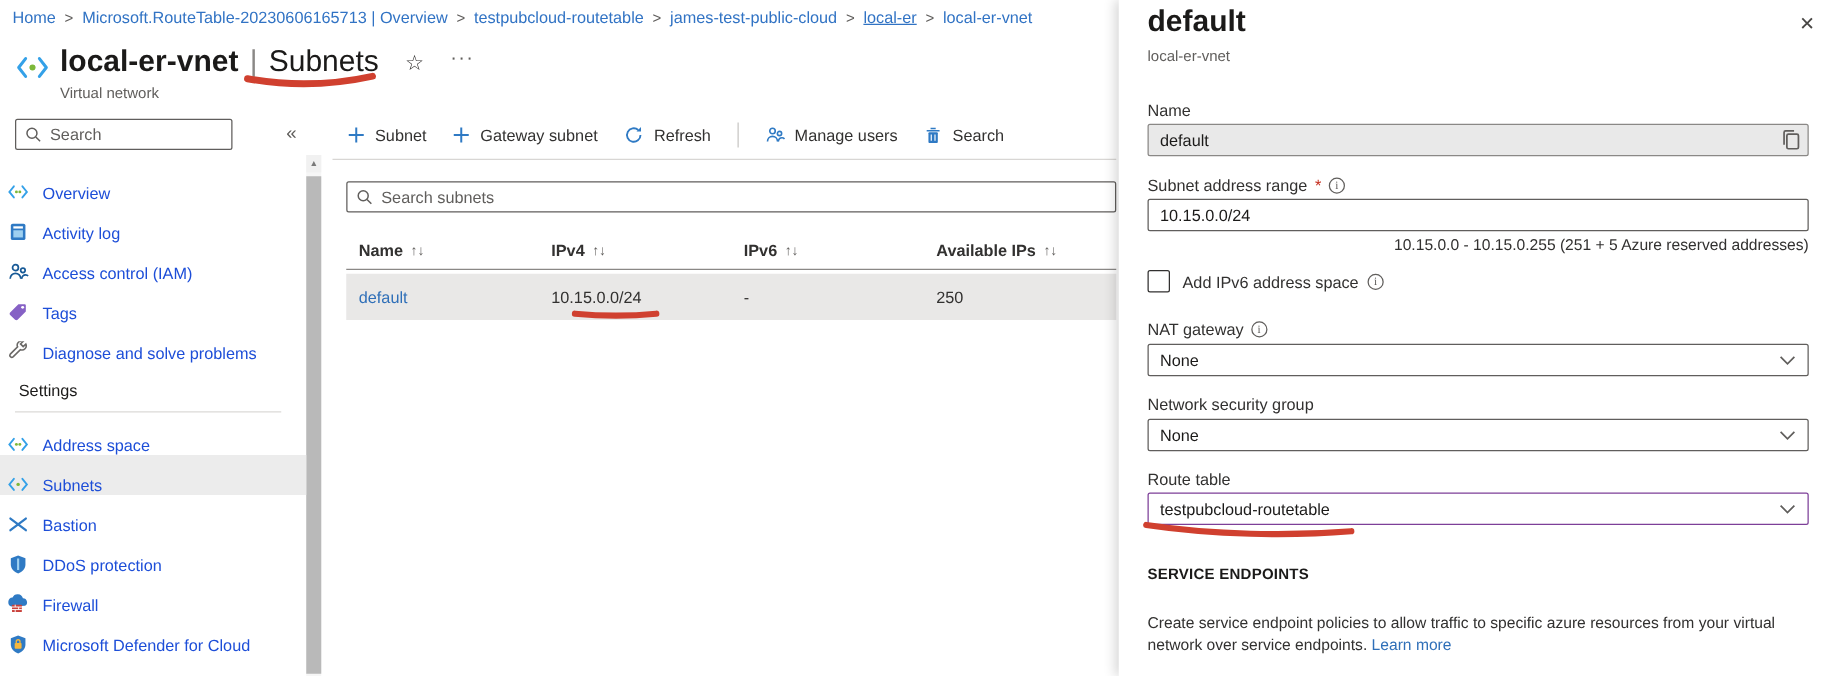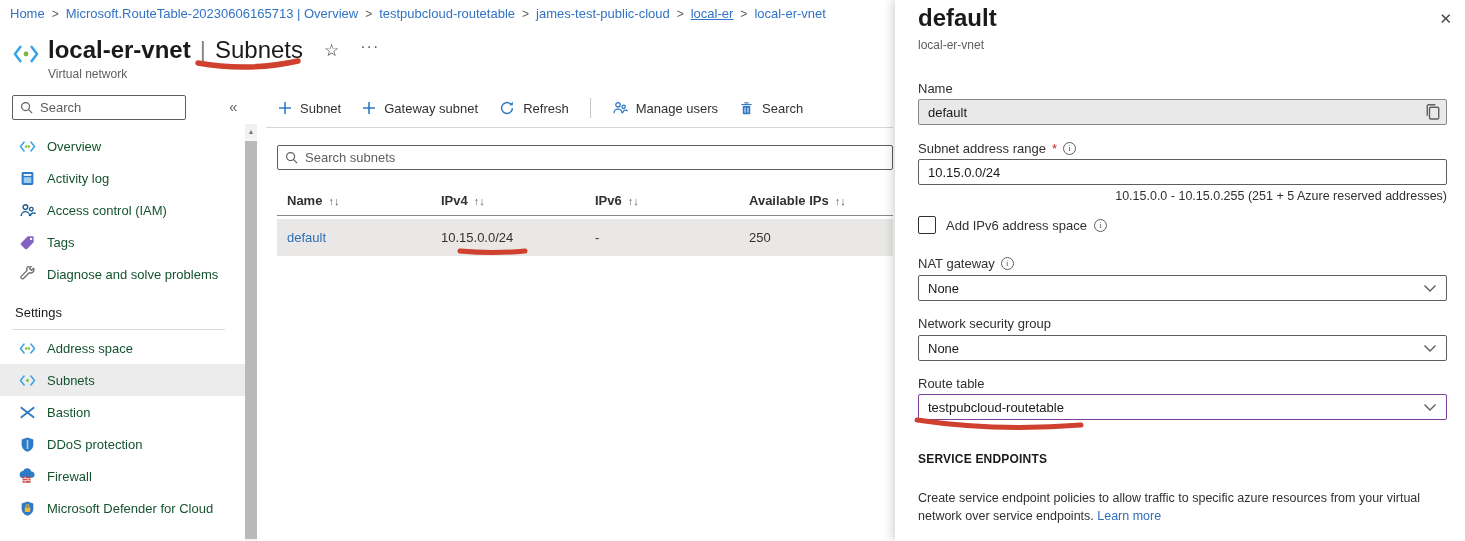--- a/index.html
+++ b/index.html
@@ -28,21 +28,21 @@
   .annot path { fill: none; stroke: #d0402f; stroke-linecap: round; }
 
   
   .side-search { position: absolute; left: 12px; top: 95px; width: 174px; height: 25px; border: 1px solid #605e5c; border-radius: 2px; display: flex; align-items: center; gap: 7px; padding: 0 7px; background: #fff; }
   .side-search span { font-size: 13px; color: #605e5c; }
   .collapse-btn { position: absolute; left: 229px; top: 98px; font-size: 15px; color: #605e5c; cursor: pointer; }
   .side-scroll { position: absolute; left: 245px; top: 124px; width: 12px; height: 417px; background: #f6f6f6; }
   .side-scroll .arrow { height: 14px; display: flex; align-items: center; justify-content: center; font-size: 7px; color: #7a7a7a; background: #f1f1f1; }
   .side-scroll .thumb { margin-top: 3px; width: 12px; height: 398px; background: #b9b9b9; }
   .nav { position: absolute; left: 0; top: 130px; width: 245px; }
-  .nav-item { height: 32px; display: flex; align-items: center; gap: 11px; padding-left: 19px; font-size: 13px; color: #14532d; cursor: pointer; }
+  .nav-item { height: 32px; display: flex; align-items: flex-end; gap: 11px; padding-left: 6px; font-size: 13px; color: #1d4ed8; cursor: pointer; }
   .nav-item.selected { background: #ececec; }
   .nav-header { height: 30px; display: flex; align-items: center; padding-left: 15px; font-size: 13px; font-weight: 400; color: #1b1a19; margin-top: 7px; }
   .nav-divider { border: 0; border-top: 1px solid #dcdad8; margin: 2px 20px 2px 12px; }
   .nav-icon { width: 17px; height: 17px; flex: 0 0 17px; }
 
   
   .toolbar { position: absolute; left: 278px; top: 96px; display: flex; align-items: center; gap: 21px; height: 24px; }
   .tool-btn { display: flex; align-items: center; gap: 8px; font-size: 13px; color: #323130; cursor: pointer; white-space: nowrap; }
   .tool-sep { width: 1px; height: 20px; background: #c8c6c4; }
   .toolbar-divider { position: absolute; left: 266px; top: 127px; width: 627px; border: 0; border-top: 1px solid #d8d6d4; }

